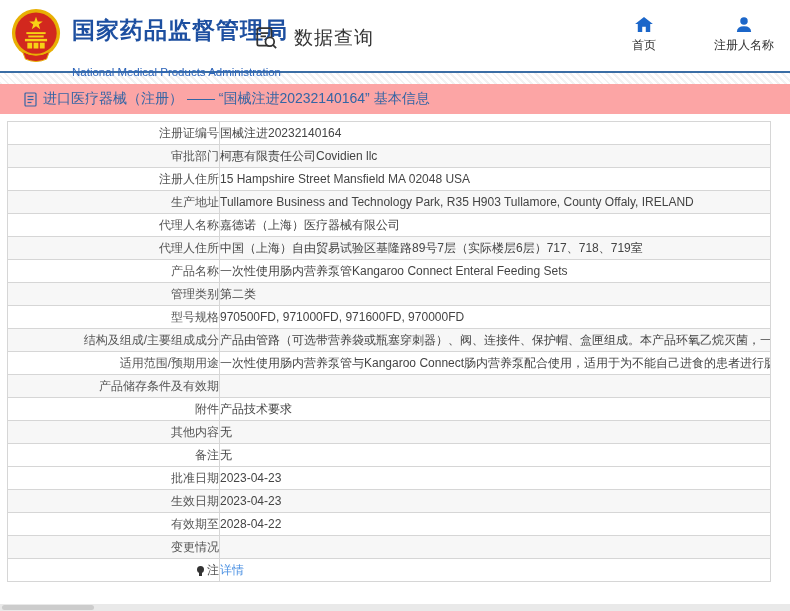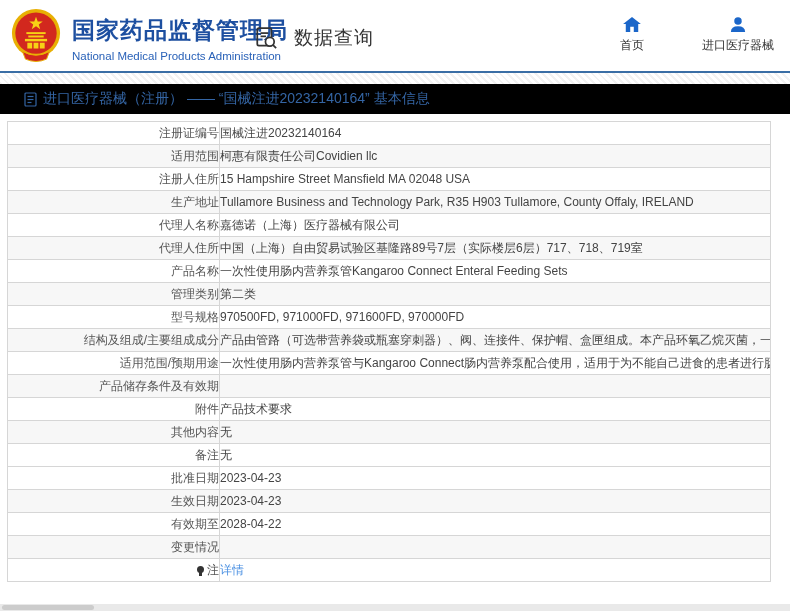--- a/index.html
+++ b/index.html
@@ -5,30 +5,30 @@
   html,body{margin:0;padding:0;}
   body{
     width:790px;height:611px;position:relative;overflow:hidden;
     background:#fff;font-family:"Liberation Sans","DejaVu Sans",sans-serif;
   }
   
   .header{position:relative;height:71px;background:#fff;border-bottom:2px solid #3a6ea5;}
   .emblem{position:absolute;left:10px;top:8px;width:52px;height:56px;}
   .title-block{position:absolute;left:72px;top:15px;}
   .site-title{font-size:23px;font-weight:bold;color:#1d4fa0;letter-spacing:1px;white-space:nowrap;}
-  .site-subtitle{font-size:11.5px;color:#2a62b8;margin-top:4px;white-space:nowrap;}
+  .site-subtitle{font-size:11.5px;color:#2a62b8;margin-top:20px;white-space:nowrap;}
   .data-query{position:absolute;left:254px;top:25px;display:flex;align-items:center;gap:16px;cursor:pointer;}
   .data-query-label{font-size:19px;color:#333;letter-spacing:1px;}
   .top-nav{position:absolute;right:16px;top:17px;display:flex;gap:30px;}
   .nav-item{display:flex;flex-direction:column;align-items:center;gap:4px;cursor:pointer;margin-left:28px;}
   .nav-label{font-size:12px;color:#333;white-space:nowrap;}
   
   .hatch{height:11px;background:repeating-linear-gradient(45deg,#f2f2f2 0 2px,#ffffff 2px 5px);}
   
-  .breadcrumb{height:30px;background:#000000;display:flex;align-items:center;padding-left:24px;gap:6px;}
+  .breadcrumb{height:30px;background:#fca5a5;display:flex;align-items:center;padding-left:24px;gap:6px;}
   .breadcrumb-text{font-size:14px;color:#3465a4;white-space:nowrap;}
   
   table.info{border-collapse:collapse;margin:7px 0 0 7px;width:764px;table-layout:fixed;}
   table.info td{border:1px solid #d6d6d6;height:22px;font-size:12px;padding:0;overflow:hidden;white-space:nowrap;}
   td.label-cell{width:211px;text-align:right;padding-right:13px;color:#555;}
   td.value-cell{padding-left:13px;color:#444;}
   tr.alt{background:#f7f7f7;}
   a.detail{color:#4a90e2;text-decoration:none;cursor:pointer;}
   .bulb{display:inline-block;width:7px;height:7px;background:#333;border-radius:50%;position:relative;margin-right:3px;vertical-align:1px;}
   .bulb::after{content:'';position:absolute;left:2px;top:6px;width:3px;height:4px;background:#333;}
@@ -82,21 +82,21 @@
       </span>
       <span class="nav-label">首页</span>
     </div>
     <div class="nav-item">
       <span>
         <svg width="18" height="16" viewBox="0 0 20 18">
             <circle cx="10" cy="4.5" r="4.2" fill="#1b66c9"></circle>
             <path d="M2 17 Q2 10.5 10 10.5 Q18 10.5 18 17 Z" fill="#1b66c9"></path>
           </svg>
       </span>
-      <span class="nav-label">进口医疗器械</span>
+      <span class="nav-label">注册人名称</span>
     </div>
   </div>
 </div>
 
 <div class="hatch"></div>
 
 <div class="breadcrumb">
   <span>
     <svg width="13" height="15" viewBox="0 0 13 15" fill="none" stroke="#3465a4" stroke-width="1.2">
       <rect x="1" y="1" width="11" height="13" rx="1"></rect>
@@ -108,21 +108,21 @@
   <span class="breadcrumb-text">进口医疗器械（注册） —— “国械注进20232140164” 基本信息</span>
 </div>
 
 <table class="info">
   <tbody>
       <tr>
         <td class="label-cell">注册证编号</td>
         <td class="value-cell">国械注进20232140164</td>
       </tr>
       <tr class="alt">
-        <td class="label-cell">适用范围</td>
+        <td class="label-cell">审批部门</td>
         <td class="value-cell">柯惠有限责任公司Covidien llc</td>
       </tr>
       <tr>
         <td class="label-cell">注册人住所</td>
         <td class="value-cell">15 Hampshire Street Mansfield MA 02048 USA</td>
       </tr>
       <tr class="alt">
         <td class="label-cell">生产地址</td>
         <td class="value-cell">Tullamore Business and Technology Park, R35 H903 Tullamore, County Offaly, IRELAND</td>
       </tr>

